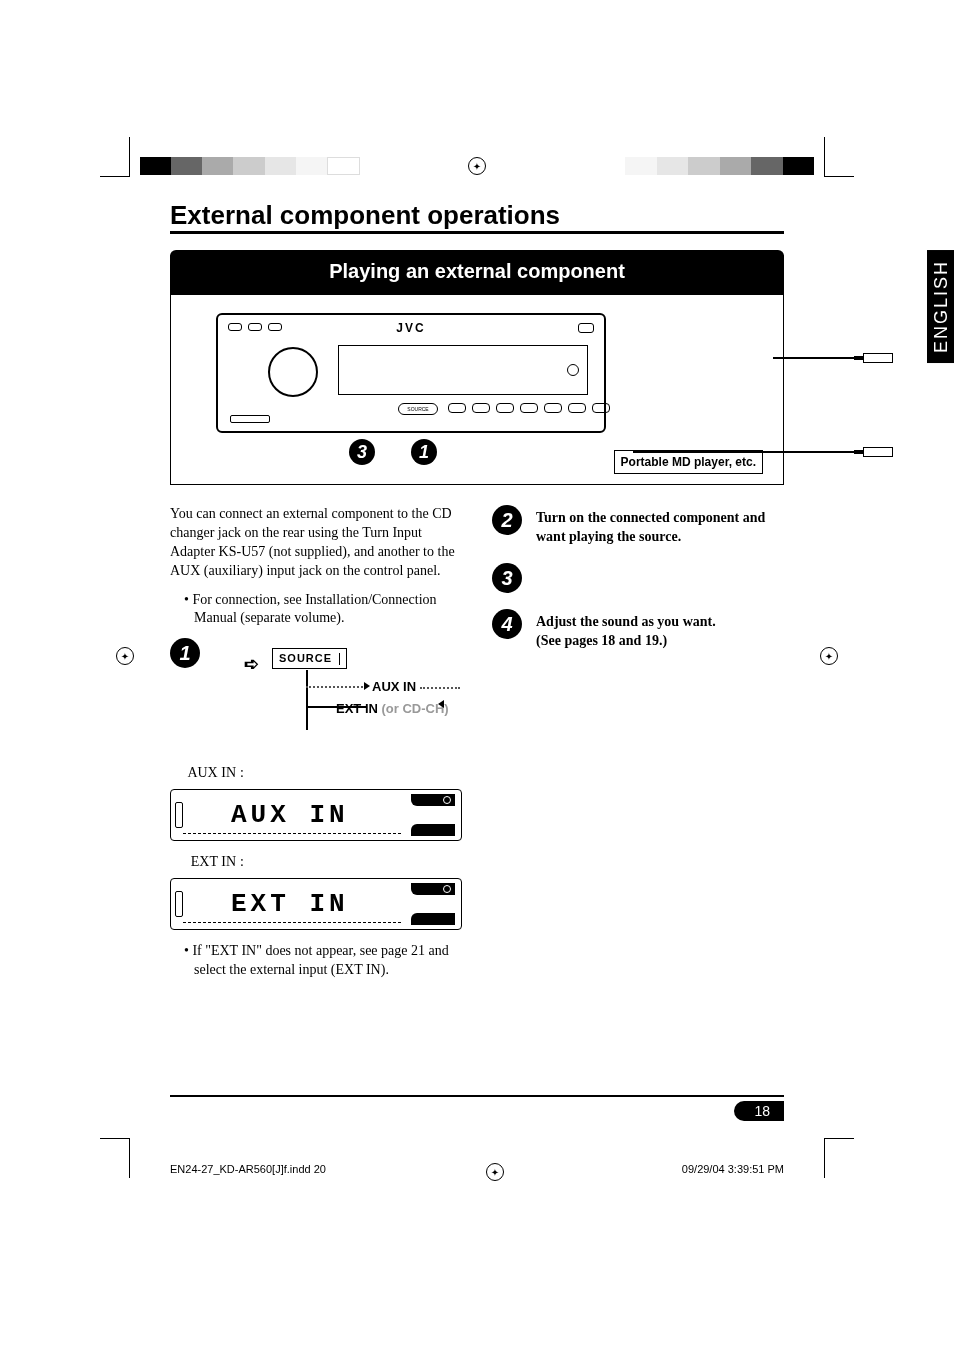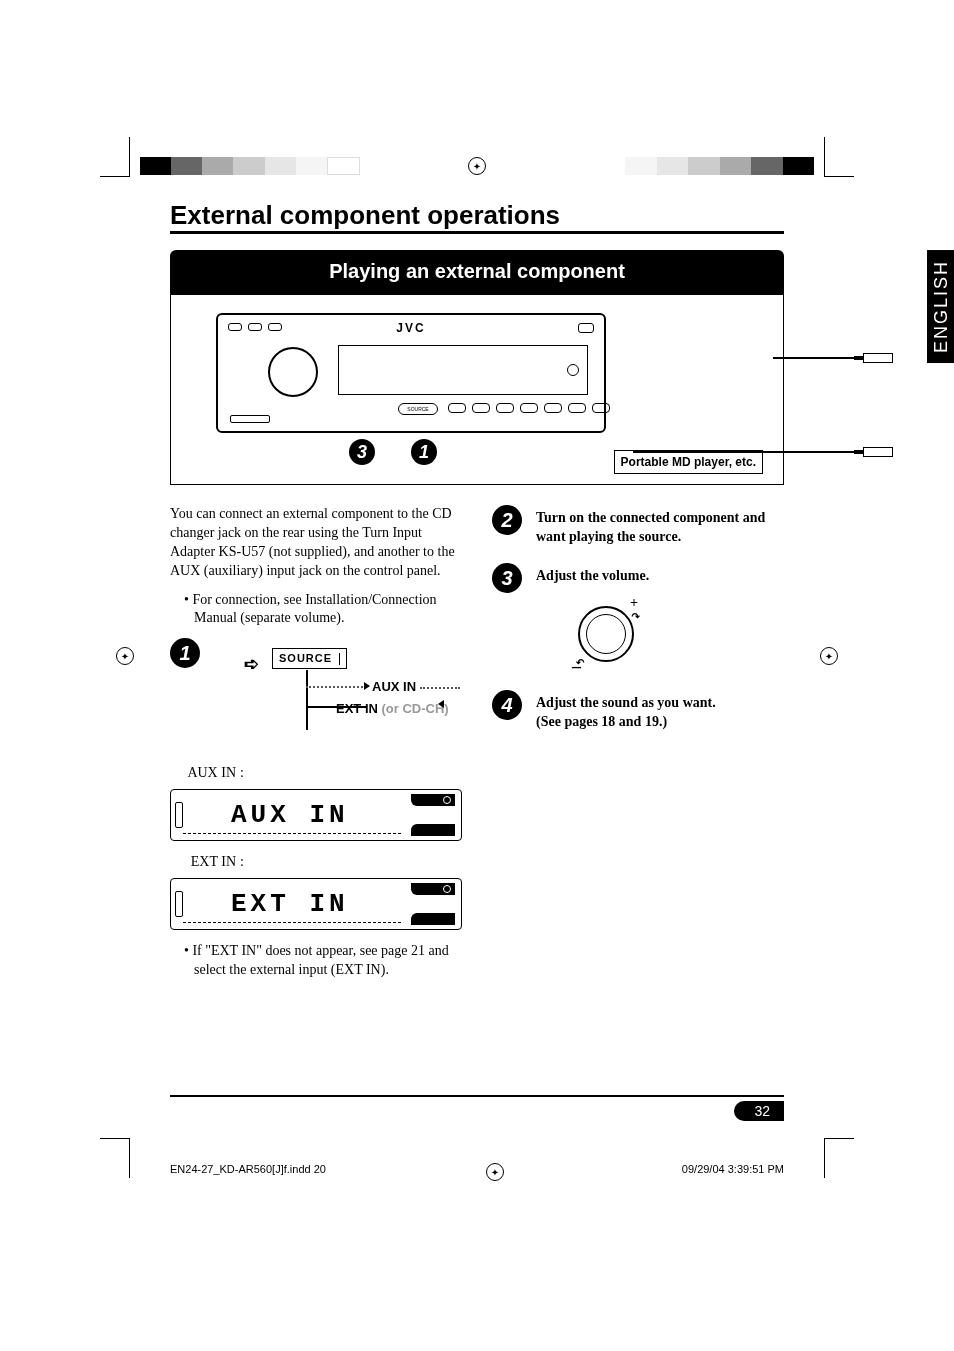--- a/index.html
+++ b/index.html
@@ -349,45 +349,34 @@
     </div>
 
     <div class="col">
       <div class="step">
         <span class="circlednum big num">2</span>
         <div class="body">Turn on the connected component and want playing the source.</div>
       </div>
 
       <div class="step">
         <span class="circlednum big num">3</span>
-        <div class="body">
-          <div>Adjust the volume.</div>
-          <div class="volknob">
-            <div class="big"></div>
-              <div class="mid"></div>
-            <div class="plus">+</div>
-            <div class="minus">–</div>
-            <div class="arr a1">↷</div>
-              <div class="arr a2">↶</div>
-          </div>
-        </div>
       </div>
 
       <div class="step">
         <span class="circlednum big num">4</span>
         <div class="body">
           <div>Adjust the sound as you want.</div>
           <div>(See pages 18 and 19.)</div>
         </div>
       </div>
     </div>
   </div>
 
   <div class="footrule"></div>
-  <div class="pagenum">32</div>
+  <div class="pagenum">18</div>
 
   <div class="footline">
     <span>EN24-27_KD-AR560[J]f.indd   20</span>
     <span class="regmark" style="position:static;display:inline-flex;">✦</span>
     <span>09/29/04   3:39:51 PM</span>
   </div>
 </div>
 
 <div class="regbar bottom">
   <div class="leftcrop"></div>

